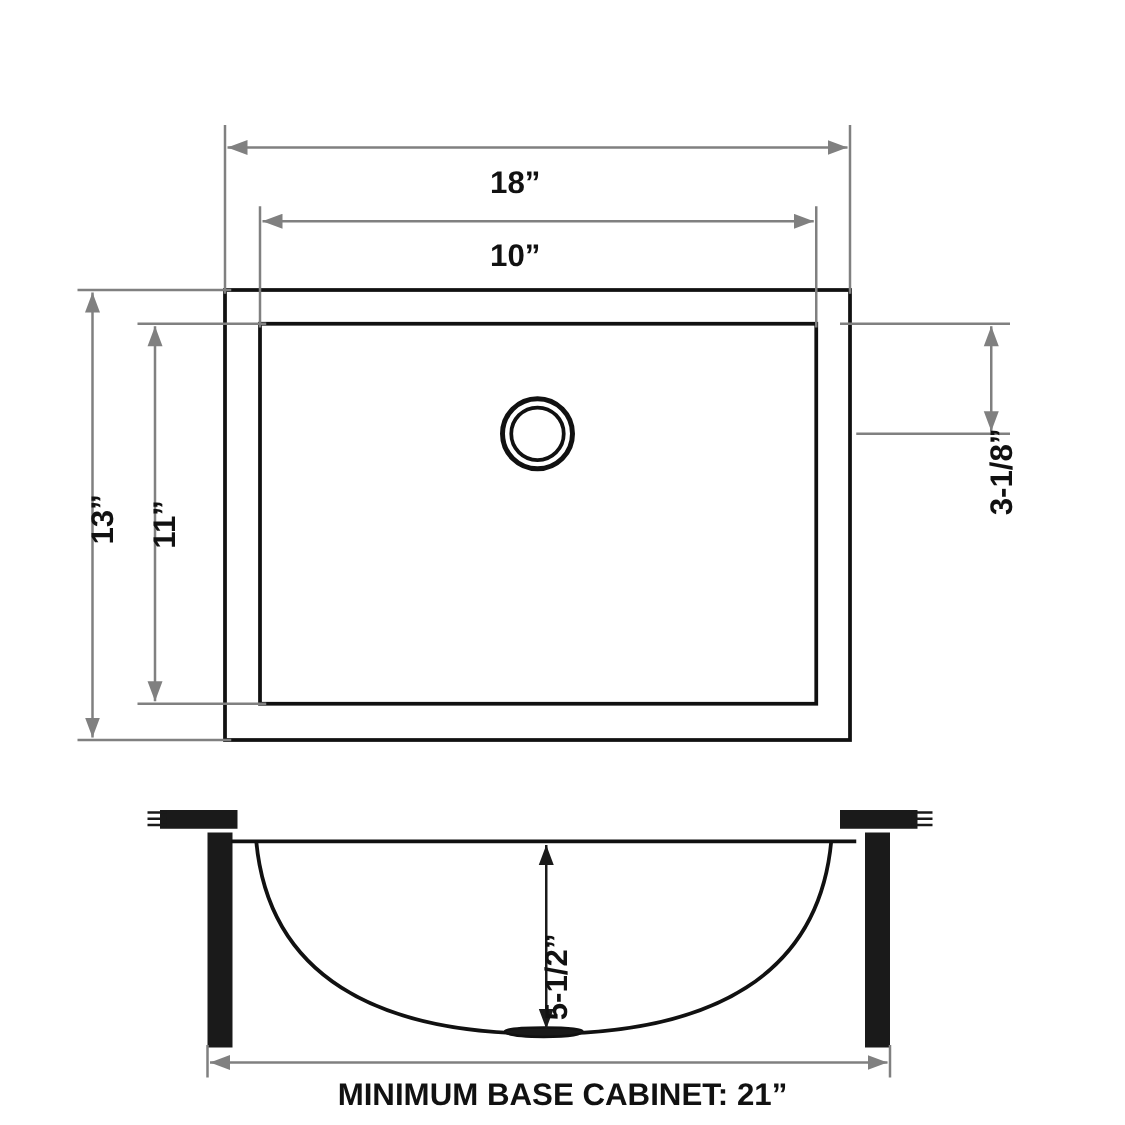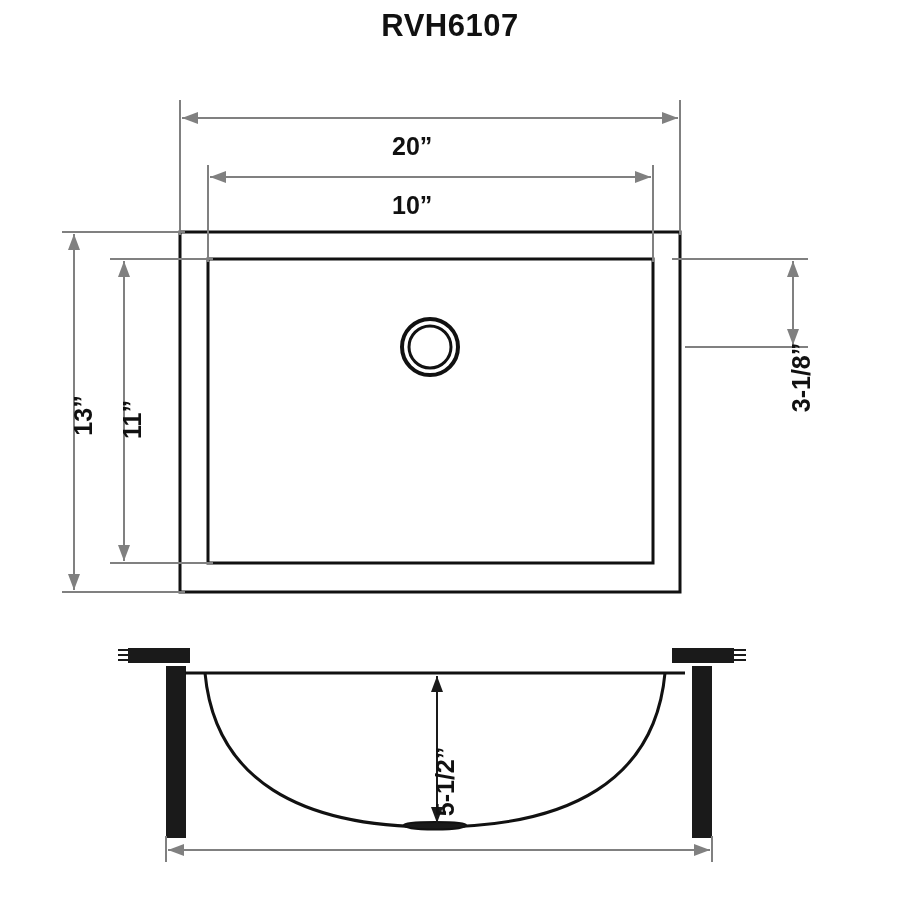--- a/index.html
+++ b/index.html
@@ -67,21 +67,20 @@
     font-weight: bold;
     letter-spacing: 0px;
     color: #111111;
   }
 </style>
 </head>
 <body>
 
 <div id="spec-sheet">
 
-  <div id="title">RVH6107</div>
 
   <svg class="svg-layer" viewBox="0 0 900 900">
     <defs>
       <marker id="arrEnd" markerWidth="9" markerHeight="9" refX="8" refY="3" orient="auto" markerUnits="strokeWidth">
         <path d="M0,0 L8,3 L0,6 z" fill="#808080"></path>
       </marker>
       <marker id="arrStart" markerWidth="9" markerHeight="9" refX="0" refY="3" orient="auto" markerUnits="strokeWidth">
         <path d="M8,0 L0,3 L8,6 z" fill="#808080"></path>
       </marker>
       <marker id="arrEndD" markerWidth="9" markerHeight="9" refX="8" refY="3" orient="auto" markerUnits="strokeWidth">
@@ -163,26 +162,27 @@
       <line x1="437" y1="676" x2="437" y2="823" stroke="#1a1a1a" stroke-width="2" marker-start="url(#arrStartD)" marker-end="url(#arrEndD)"></line>
     </g>
 
     <g>
       <line x1="166" y1="836" x2="166" y2="862" stroke="#808080" stroke-width="2"></line>
       <line x1="712" y1="836" x2="712" y2="862" stroke="#808080" stroke-width="2"></line>
       <line x1="168" y1="850" x2="710" y2="850" stroke="#808080" stroke-width="2" marker-start="url(#arrStart)" marker-end="url(#arrEnd)"></line>
     </g>
   </svg>
 
-  <div class="dim-label dim-h" style="left: 412px; top: 134px; margin-left: -20px;">20”</div>
+  <div class="dim-label dim-h" style="left: 412px; top: 134px; margin-left: -20px;">18”</div>
 
   <div class="dim-label dim-h" style="left: 412px; top: 193px; margin-left: -20px;">10”</div>
 
   <div class="dim-label dim-v rot90" style="left: 70px; top: 395px; margin-left: -7.5px; margin-top: 7.5px;">13”</div>
 
   <div class="dim-label dim-v rot90" style="left: 120px; top: 400px; margin-left: -7px; margin-top: 7px;">11”</div>
 
   <div class="dim-label dim-v rot90" style="left: 789px; top: 343px; margin-left: -22px; margin-top: 22px;">3-1/8”</div>
 
   <div class="dim-label dim-v rot90" style="left: 433px; top: 747px; margin-left: -22px; margin-top: 22px;">5-1/2”</div>
 
+  <div id="caption">MINIMUM BASE CABINET: 21”</div>
 
 </div>
 
 </body></html>

